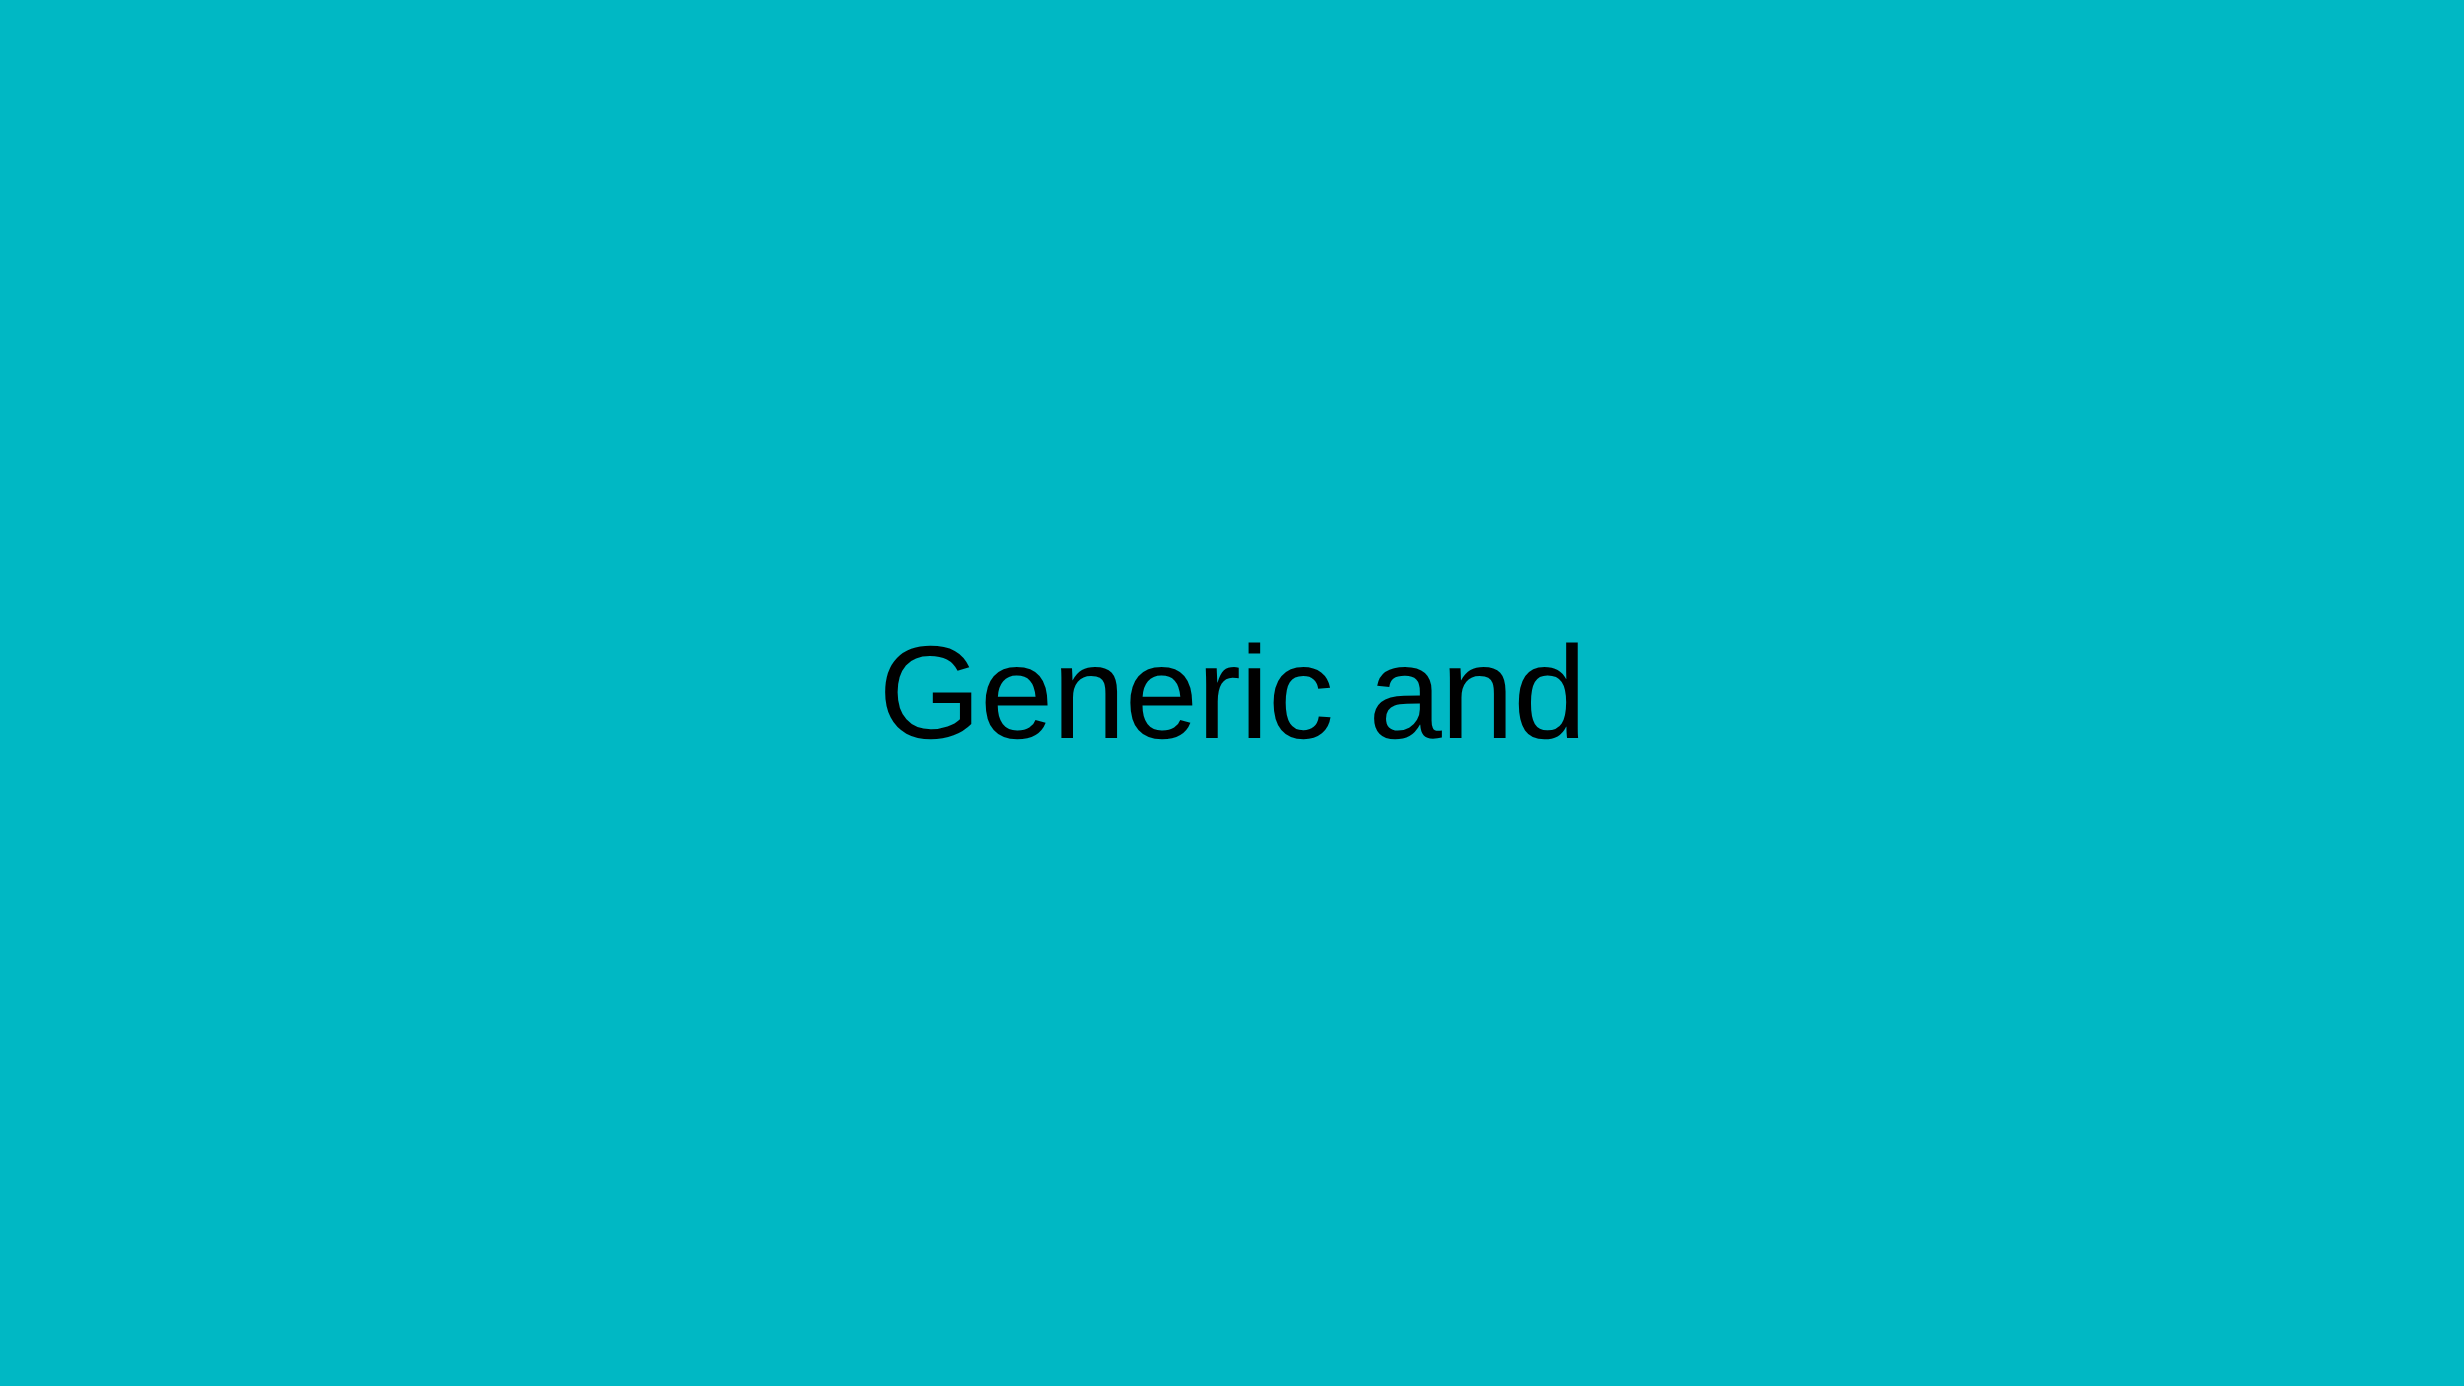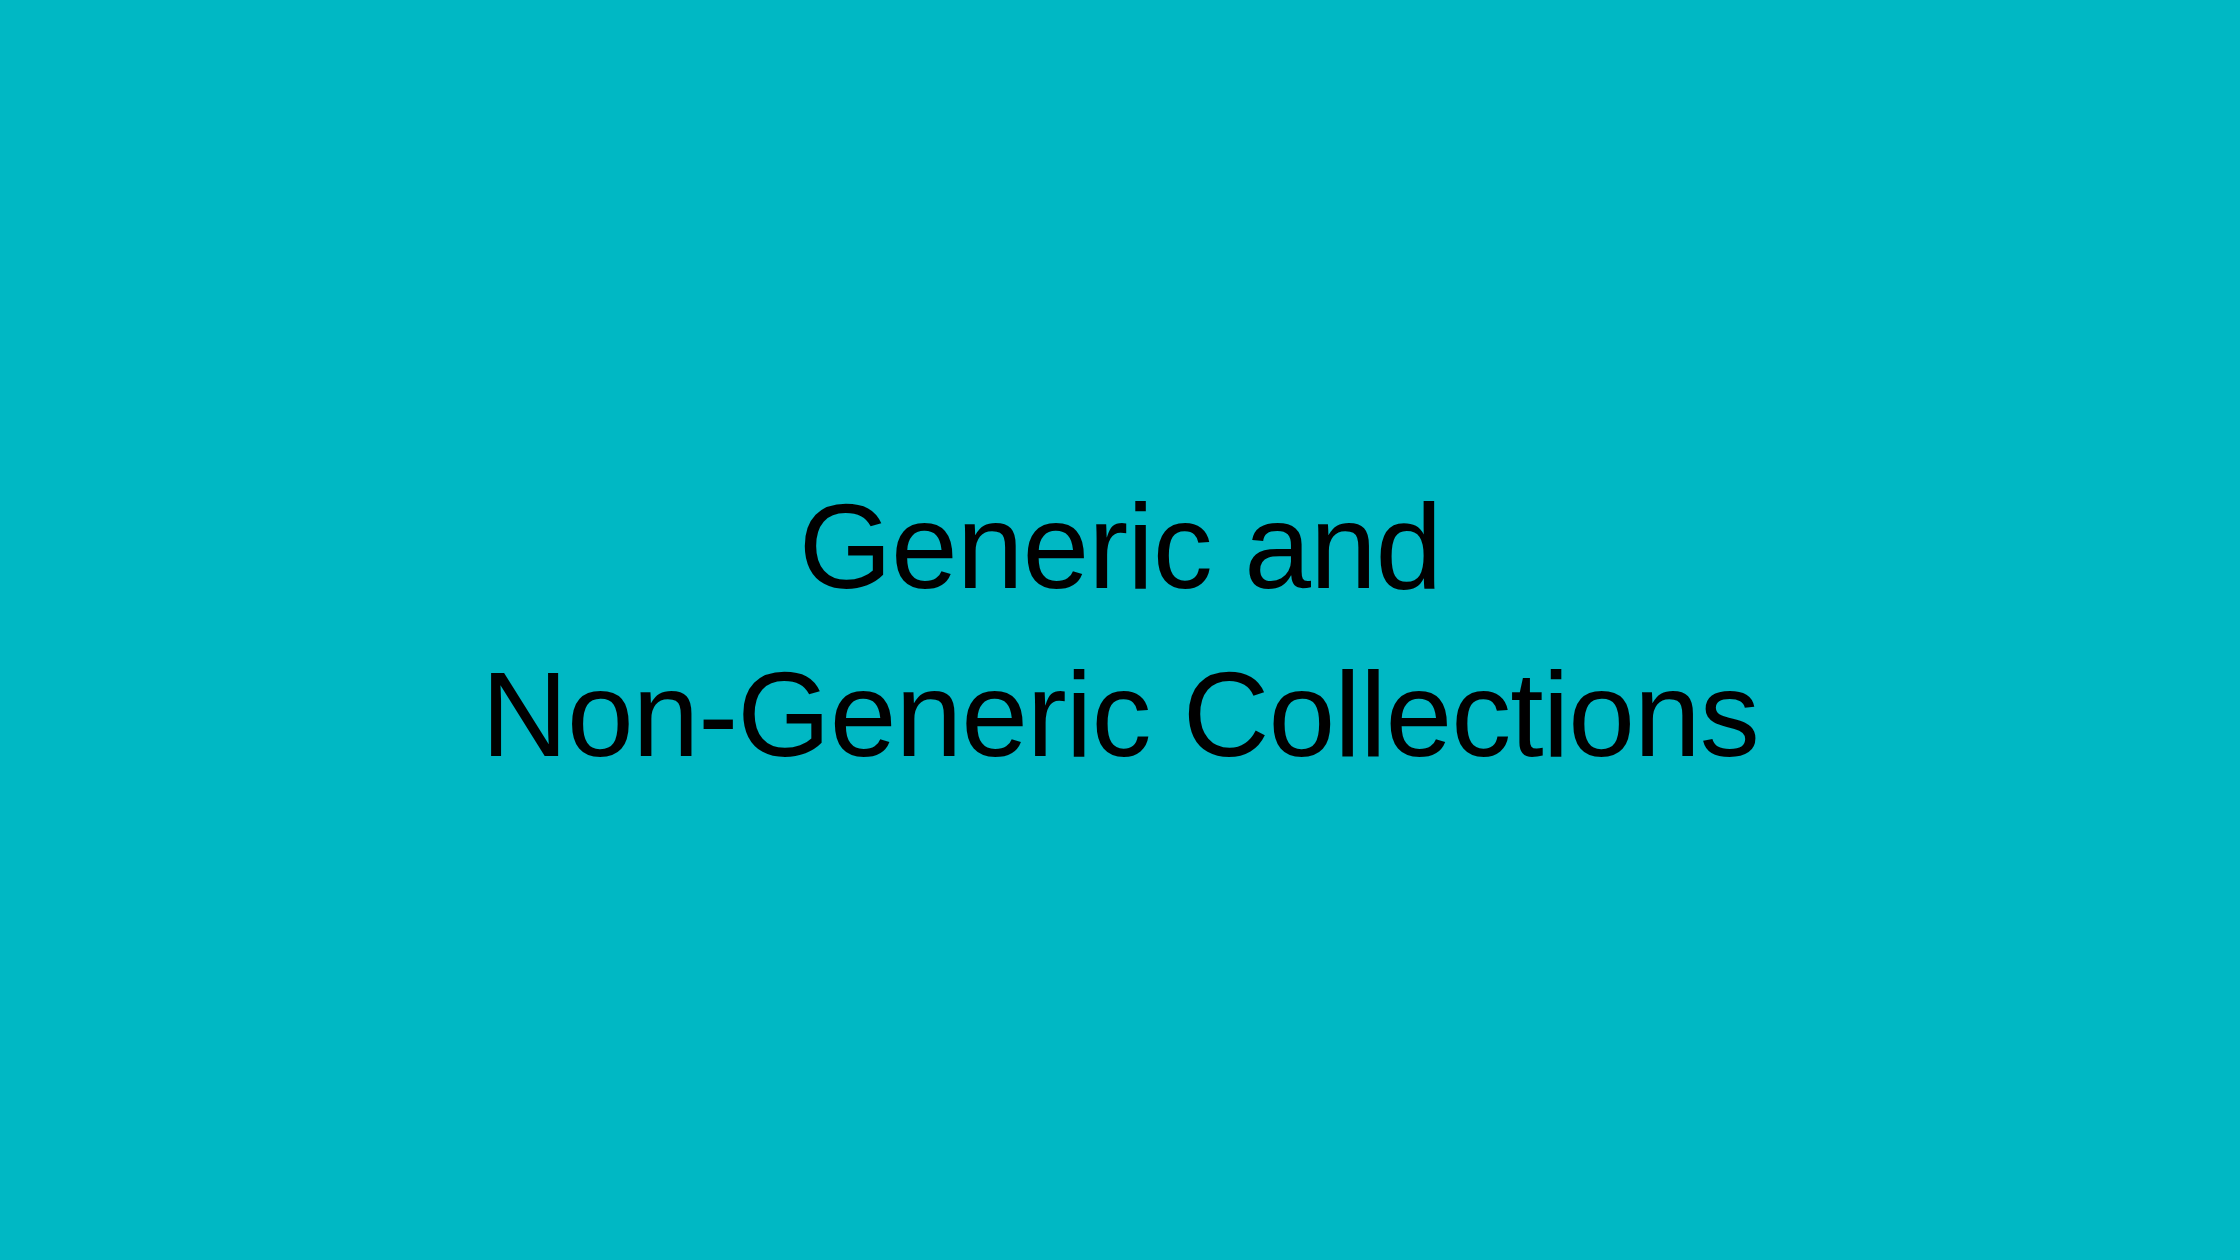--- a/index.html
+++ b/index.html
@@ -26,14 +26,13 @@
     }
     .title-line {
       display: block;
     }
   </style>
 </head>
 <body>
 
 <div class="title-container">
   <span class="title-line">Generic and</span>
-  <span class="title-line">Non-Generic Collections</span>
 </div>
 
 </body></html>

